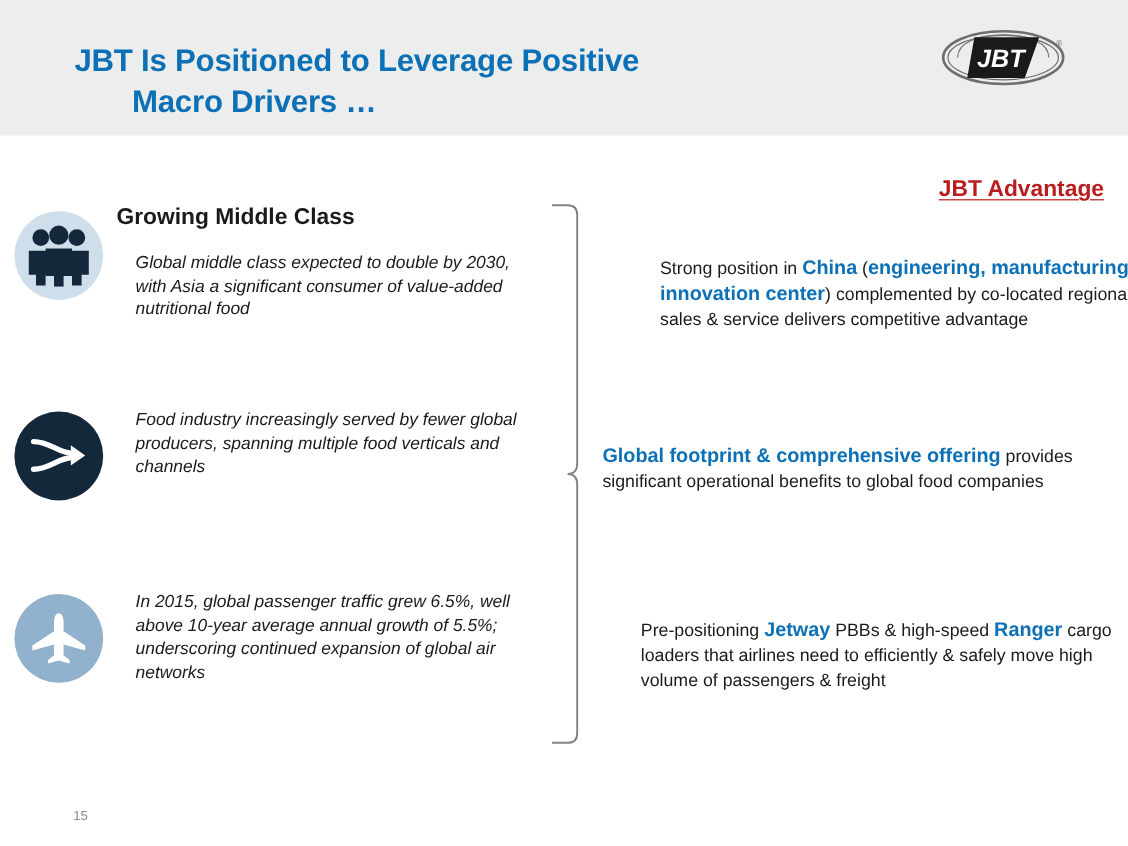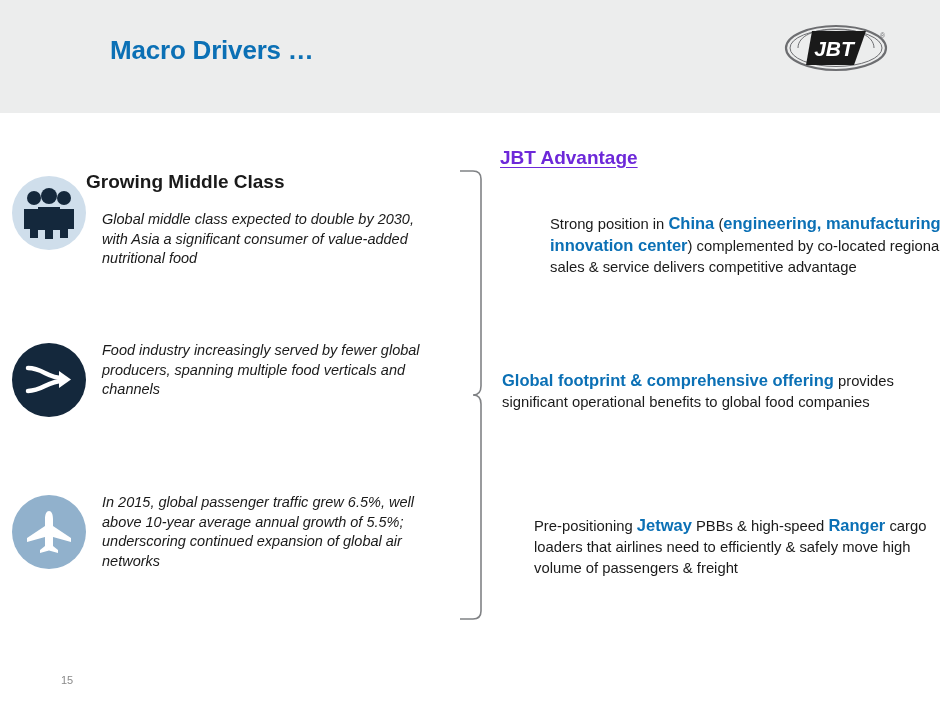--- a/index.html
+++ b/index.html
@@ -80,21 +80,21 @@
     display: flex;
     align-items: center;
     justify-content: center;
   }
   .icon-1 { background: #cfdeeb; }
   .icon-2 { background: #14283c; top: 18px; }
   .icon-3 { background: #91b1cc; top: 18px; }
 
   .item-body {
     position: absolute;
-    left: 86px;
+    left: 97px;
     top: 0;
     width: 360px;
   }
   .item-title {
     font-size: 19px;
     font-weight: bold;
     color: #1a1a1a;
     margin: 0 0 4px 0;
     line-height: 24px;
   }
@@ -118,24 +118,24 @@
     position: absolute;
     left: 500px;
     top: 125px;
     width: 420px;
   }
   .adv-title {
     position: absolute;
     left: 0;
     top: 22px;
     width: 420px;
-    text-align: left;
+    text-align: right;
     font-size: 19px;
     font-weight: bold;
-    color: #6d28d9;
+    color: #b91c1c;
     text-decoration: underline;
     text-underline-offset: 3px;
   }
   .adv-block {
     position: absolute;
     left: 2px;
     width: 410px;
     font-size: 14.8px;
     line-height: 21px;
     color: #1a1a1a;
@@ -153,20 +153,21 @@
     color: #8a8a8a;
   }
 </style>
 </head>
 <body>
 
 <div class="slide">
 
   <div class="header">
     <div class="header-title">
+      <span>JBT Is Positioned to Leverage Positive</span>
       <span class="line2">Macro Drivers …</span>
     </div>
 
     <div class="logo">
       <svg width="104" height="52" viewBox="0 0 104 52">
         <ellipse cx="52" cy="26" rx="50" ry="22" fill="none" stroke="#6d6e71" stroke-width="2.2"></ellipse>
         <ellipse cx="52" cy="26" rx="46" ry="18.5" fill="none" stroke="#6d6e71" stroke-width="1"></ellipse>
         <path d="M14 26 C14 14, 30 7, 52 7 C74 7, 90 14, 90 26" fill="none" stroke="#6d6e71" stroke-width="1"></path>
         <g transform="translate(22,9)">
           <path d="M6 0 L60 0 L48 34 L0 34 Z" fill="#1a1a1a"></path>

